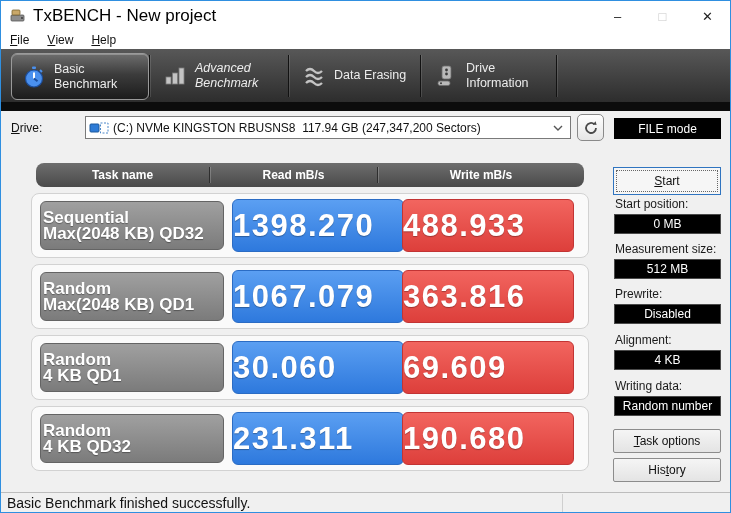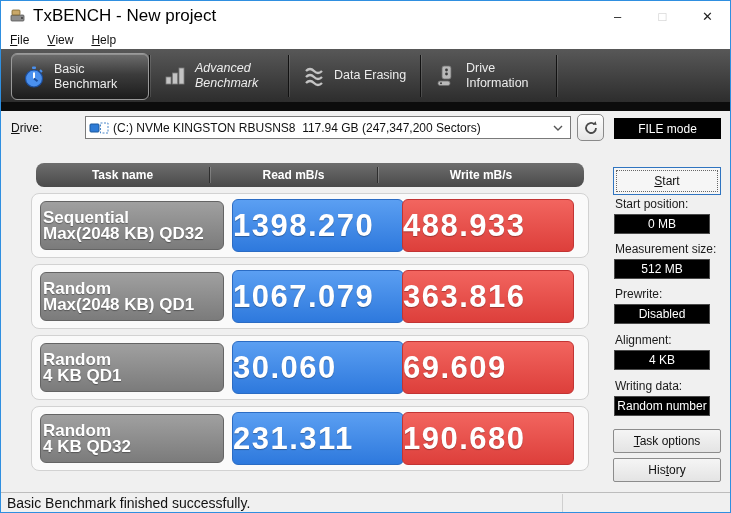--- a/index.html
+++ b/index.html
@@ -56,21 +56,21 @@
   .valbox{position:absolute;top:5px;width:172px;height:53px;border-radius:6px;box-sizing:border-box;
     color:#fff;font-weight:bold;font-size:31px;letter-spacing:1.5px;line-height:51px;
     padding-right:9px;text-shadow:0 1px 1px rgba(0,0,0,.3);}
   .valbox.read{left:200px;background:linear-gradient(180deg,var(--read_blue_top),var(--read_blue_bottom));border:1px solid var(--read_border);}
   .valbox.write{left:370px;background:linear-gradient(180deg,var(--write_red_top),var(--write_red_bottom));border:1px solid var(--write_border);}
   
   .start-btn{position:absolute;left:612px;top:166px;width:108px;height:28px;background:#f6f6f6;
     border:1px solid #2f74c0;box-sizing:border-box;font-size:12px;display:flex;align-items:center;justify-content:center;
     outline:1px dotted #666;outline-offset:-4px;}
   .field-label{position:absolute;left:614px;font-size:12px;color:#1a1a1a;}
-  .black-box{position:absolute;left:613px;width:96px;height:20px;background:var(--mode_bg);border:1px solid #4a4a4a;
+  .black-box{position:absolute;left:613px;width:107px;height:20px;background:var(--mode_bg);border:1px solid #4a4a4a;
     box-sizing:border-box;color:#fff;font-size:12px;display:flex;align-items:center;justify-content:center;}
   .gray-btn{position:absolute;left:612px;width:108px;height:24px;background:linear-gradient(#f5f5f5,#e4e4e4);
     border:1px solid #8c8c8c;box-sizing:border-box;font-size:12px;display:flex;align-items:center;justify-content:center;border-radius:2px;}
   
   .statusbar{position:absolute;left:0;right:0;top:491px;height:21px;background:#f0f0f0;border-top:1px solid #bdbdbd;
     box-sizing:border-box;display:flex;align-items:center;font-size:14px;}
   .statusbar .msg{padding-left:6px;}
   .status-sep{position:absolute;left:561px;top:493px;width:1px;height:18px;background:#cfcfcf;}
 </style>
 </head>

